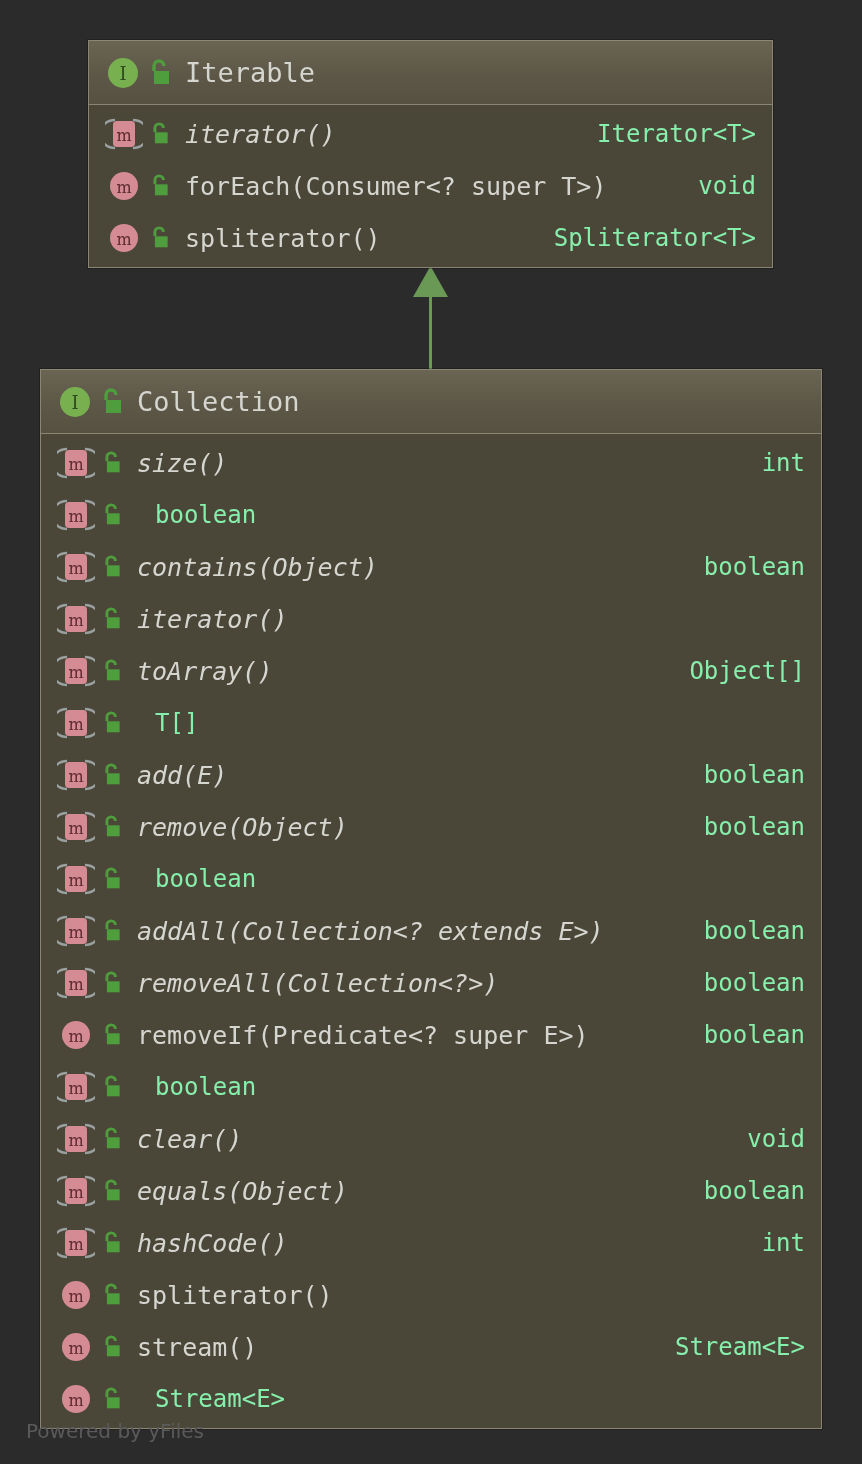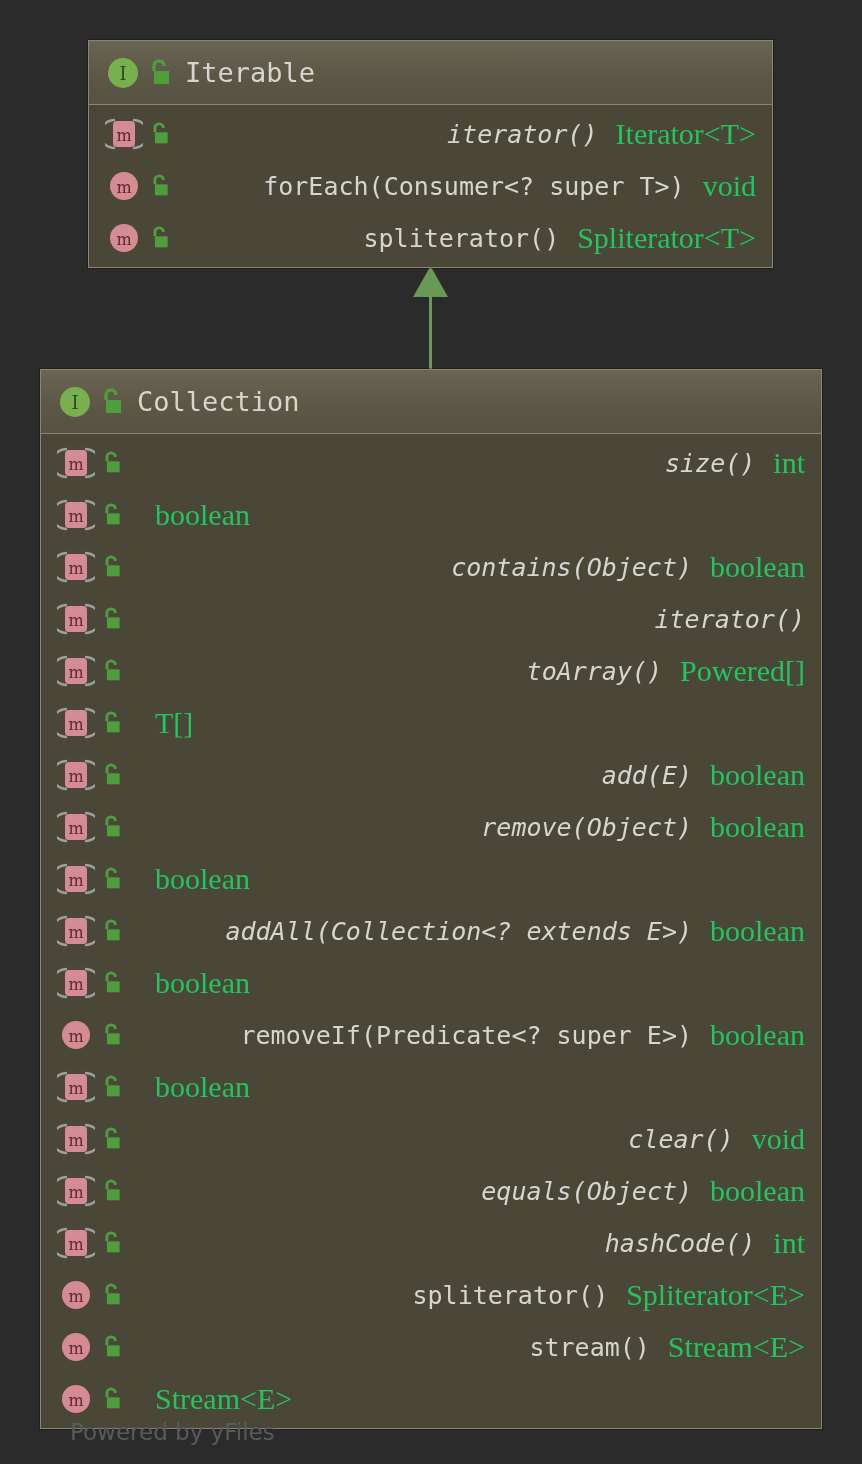--- a/index.html
+++ b/index.html
@@ -75,30 +75,28 @@
   }
 
   
   .member-name {
     flex: 1 1 auto;
     color: #d6d6d0;
     font-size: 25px;
     letter-spacing: 0px;
     white-space: nowrap;
     overflow: hidden;
-    text-align: right;
   }
   .member-name.abstract { font-style: italic; }
   .member-type {
     flex: 0 0 auto;
-    color: #22c55e;
-    font-size: 30px;
+    color: #86efac;
+    font-size: 24px;
     white-space: nowrap;
     padding-left: 18px;
-    font-family: Liberation Serif, serif;
   }
   .class-title {
     color: #d6d6d0;
     font-size: 27px;
     white-space: nowrap;
   }
 
   
   .edge-layer {
     position: absolute;
@@ -106,24 +104,23 @@
     width: 862px; height: 1464px;
     pointer-events: none;
   }
 
   
   .watermark {
     position: absolute;
     left: 26px;
     top: 1419px;
     color: #5a5a5a;
-    font-size: 23px;
+    font-size: 20px;
     font-family: "DejaVu Sans", "Liberation Sans", sans-serif;
     white-space: nowrap;
-    margin-left: 44px;
   }
 </style>
 </head>
 <body>
 
 <svg class="edge-layer" viewBox="0 0 862 1464" xmlns="http://www.w3.org/2000/svg">
   <line x1="430.5" y1="370" x2="430.5" y2="288" stroke="#6a9955" stroke-width="3"></line>
   <polygon points="430.5,266 448,297 413,297" fill="#6a9955"></polygon>
 </svg>
 
@@ -299,21 +296,21 @@
             <text x="19" y="24" text-anchor="middle" font-family="DejaVu Serif, serif" font-size="16" fill="#5c2a30">m</text>
           </svg>
         </span>
         <span class="icon-lock">
           <svg viewBox="0 0 26 30" width="22" height="26" xmlns="http://www.w3.org/2000/svg">
             <path d="M7 13 V8 a5 5 0 0 1 10 0" fill="none" stroke="#4f9e3e" stroke-width="3.4"></path>
             <rect x="7" y="13" width="15" height="13" fill="#4f9e3e"></rect>
           </svg>
         </span>
         <span class="member-name abstract">toArray()</span>
-        <span class="member-type">Powered[]</span>
+        <span class="member-type">Object[]</span>
       </div>
       <div class="uml-row">
         <span class="icon-slot icon-member">
           <svg viewBox="0 0 38 34" width="38" height="34" xmlns="http://www.w3.org/2000/svg">
             <path d="M10 3 A15 14 0 0 0 10 31" fill="none" stroke="#9aa0a0" stroke-width="2.6"></path>
             <path d="M28 3 A15 14 0 0 1 28 31" fill="none" stroke="#9aa0a0" stroke-width="2.6"></path>
             <rect x="8" y="4" width="22" height="26" rx="4" fill="#d58b94"></rect>
             <text x="19" y="24" text-anchor="middle" font-family="DejaVu Serif, serif" font-size="16" fill="#5c2a30">m</text>
           </svg>
         </span>
@@ -404,20 +401,21 @@
             <rect x="8" y="4" width="22" height="26" rx="4" fill="#d58b94"></rect>
             <text x="19" y="24" text-anchor="middle" font-family="DejaVu Serif, serif" font-size="16" fill="#5c2a30">m</text>
           </svg>
         </span>
         <span class="icon-lock">
           <svg viewBox="0 0 26 30" width="22" height="26" xmlns="http://www.w3.org/2000/svg">
             <path d="M7 13 V8 a5 5 0 0 1 10 0" fill="none" stroke="#4f9e3e" stroke-width="3.4"></path>
             <rect x="7" y="13" width="15" height="13" fill="#4f9e3e"></rect>
           </svg>
         </span>
+        <span class="member-name abstract">removeAll(Collection&lt;?&gt;)</span>
         <span class="member-type">boolean</span>
       </div>
       <div class="uml-row">
         <span class="icon-slot icon-member">
           <svg viewBox="0 0 38 34" width="38" height="34" xmlns="http://www.w3.org/2000/svg">
             <circle cx="19" cy="17" r="14" fill="#d58b94"></circle>
             <text x="19" y="24" text-anchor="middle" font-family="DejaVu Serif, serif" font-size="16" fill="#5c2a30">m</text>
           </svg>
         </span>
         <span class="icon-lock">
@@ -507,21 +505,20 @@
             <text x="19" y="24" text-anchor="middle" font-family="DejaVu Serif, serif" font-size="16" fill="#5c2a30">m</text>
           </svg>
         </span>
         <span class="icon-lock">
           <svg viewBox="0 0 26 30" width="22" height="26" xmlns="http://www.w3.org/2000/svg">
             <path d="M7 13 V8 a5 5 0 0 1 10 0" fill="none" stroke="#4f9e3e" stroke-width="3.4"></path>
             <rect x="7" y="13" width="15" height="13" fill="#4f9e3e"></rect>
           </svg>
         </span>
         <span class="member-name">spliterator()</span>
-        <span class="member-type">Spliterator&lt;E&gt;</span>
       </div>
       <div class="uml-row">
         <span class="icon-slot icon-member">
           <svg viewBox="0 0 38 34" width="38" height="34" xmlns="http://www.w3.org/2000/svg">
             <circle cx="19" cy="17" r="14" fill="#d58b94"></circle>
             <text x="19" y="24" text-anchor="middle" font-family="DejaVu Serif, serif" font-size="16" fill="#5c2a30">m</text>
           </svg>
         </span>
         <span class="icon-lock">
           <svg viewBox="0 0 26 30" width="22" height="26" xmlns="http://www.w3.org/2000/svg">

